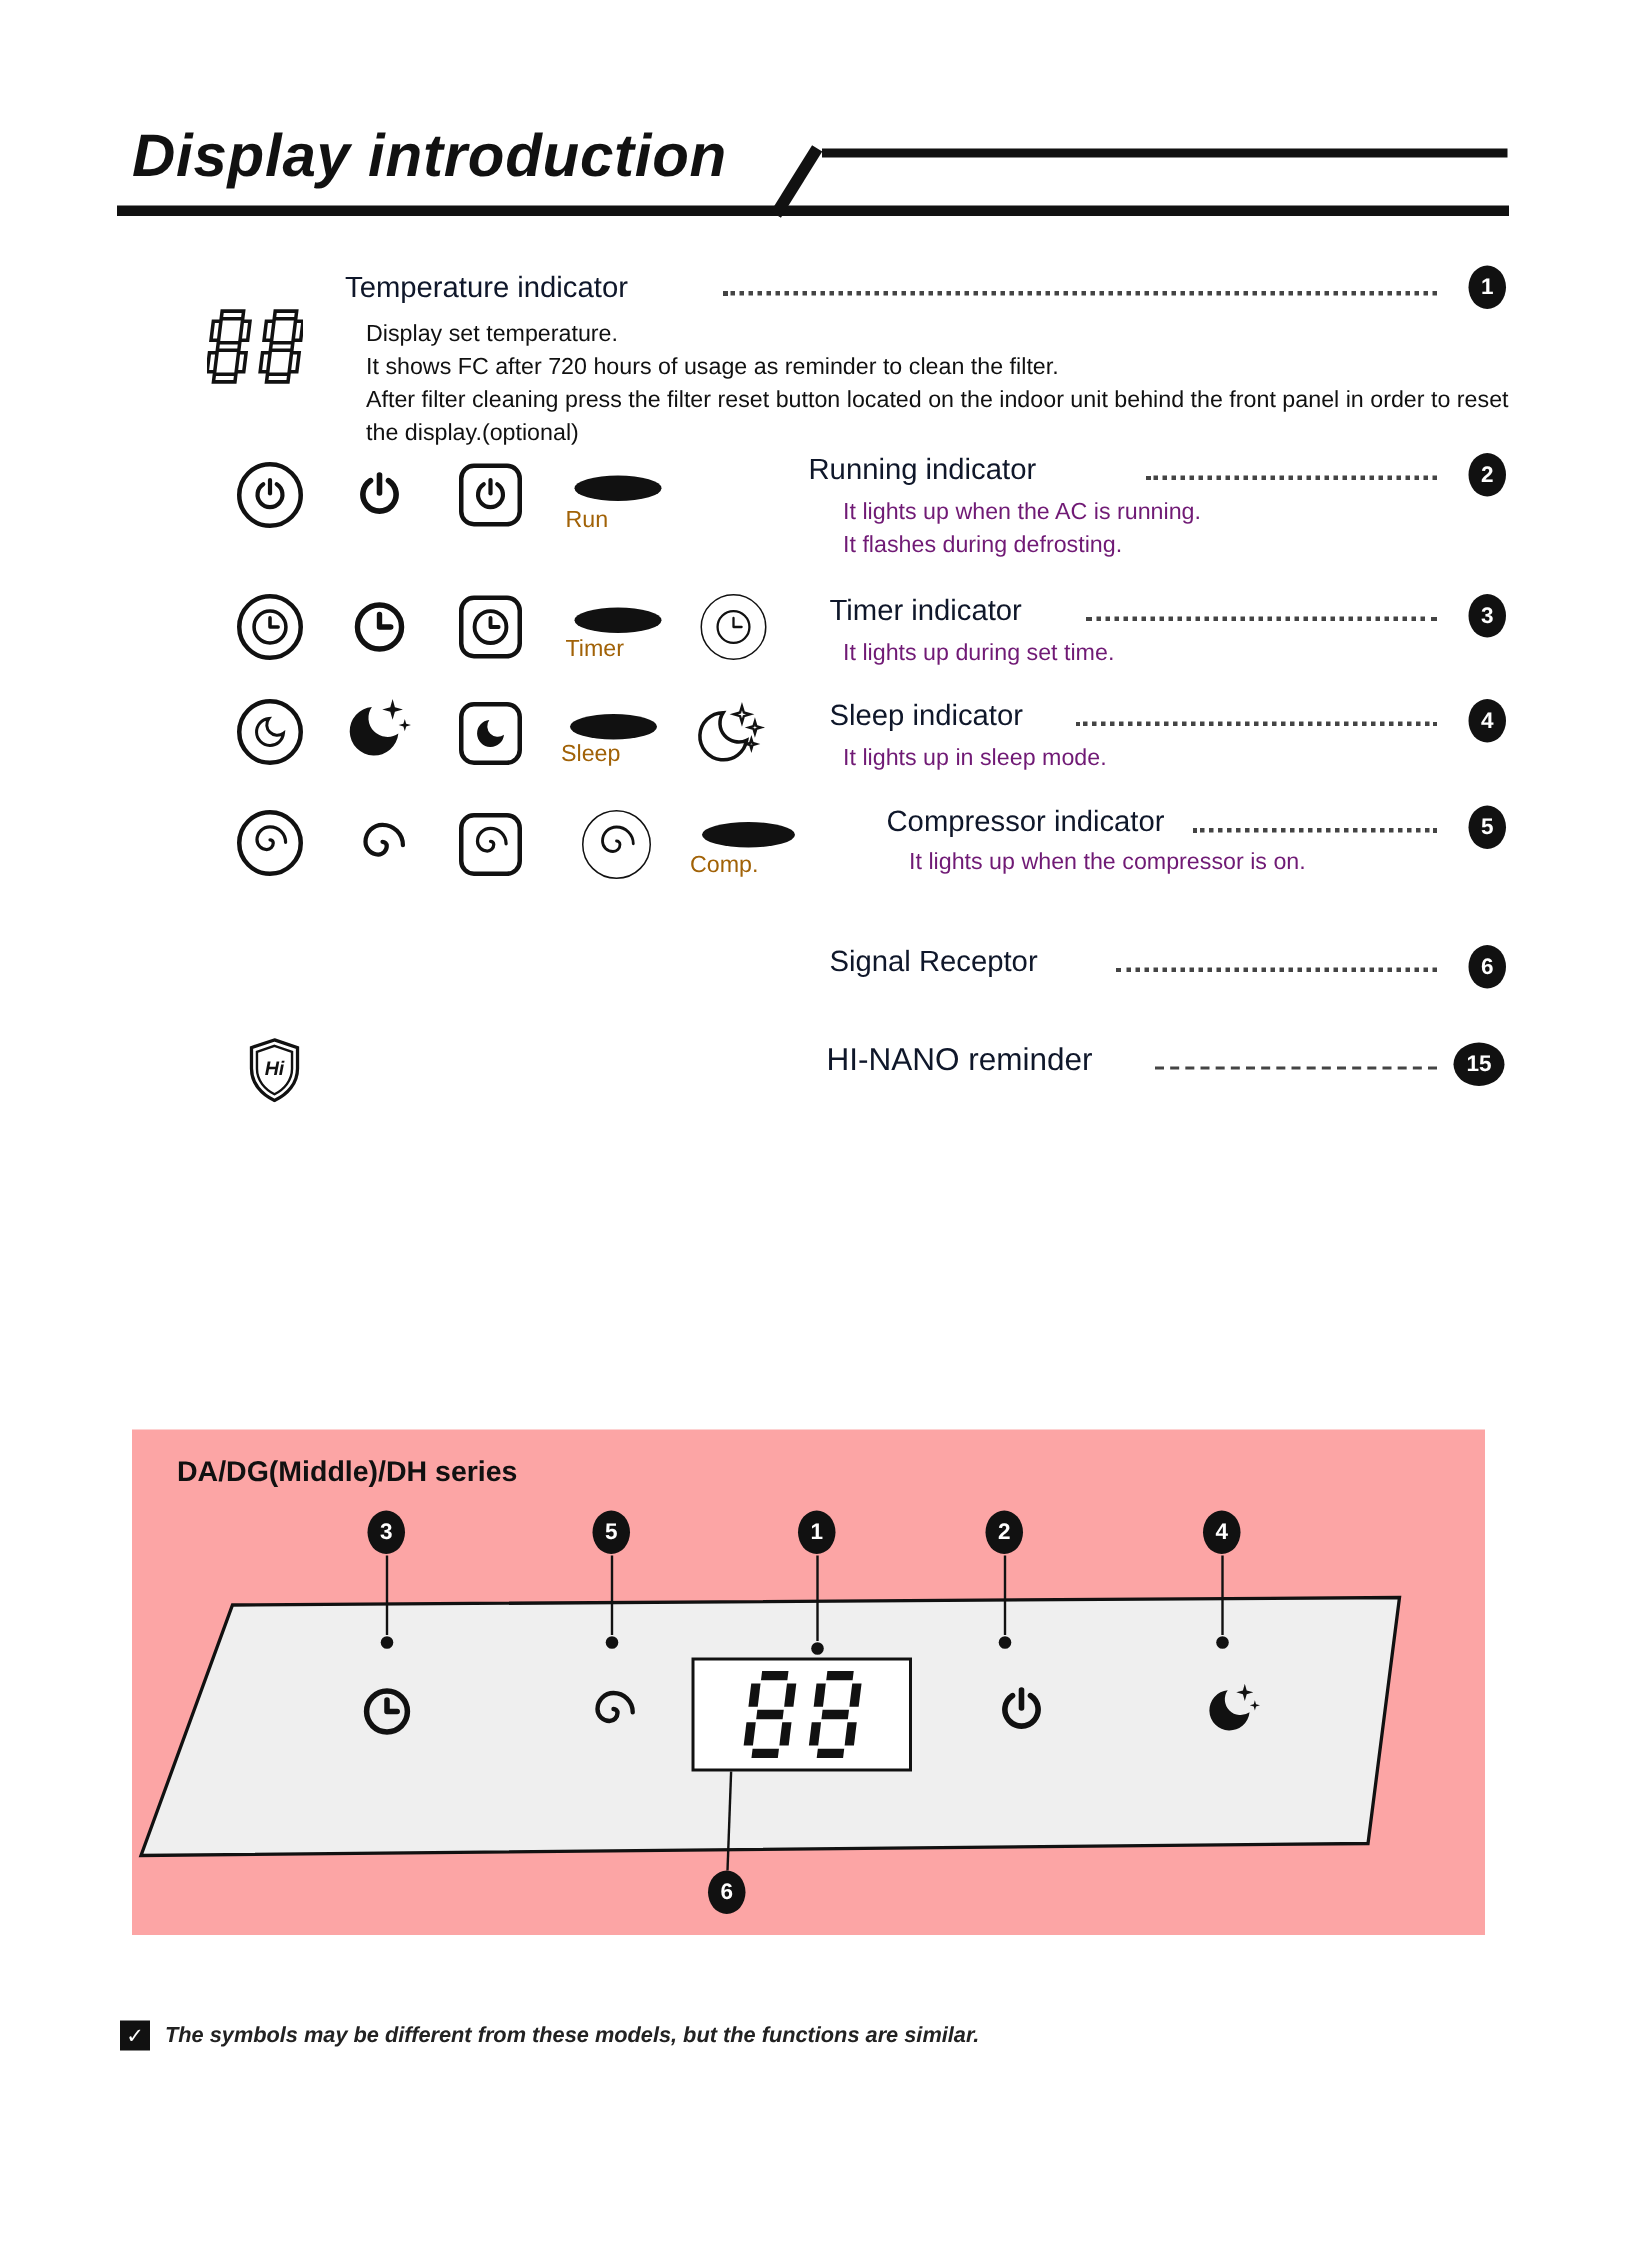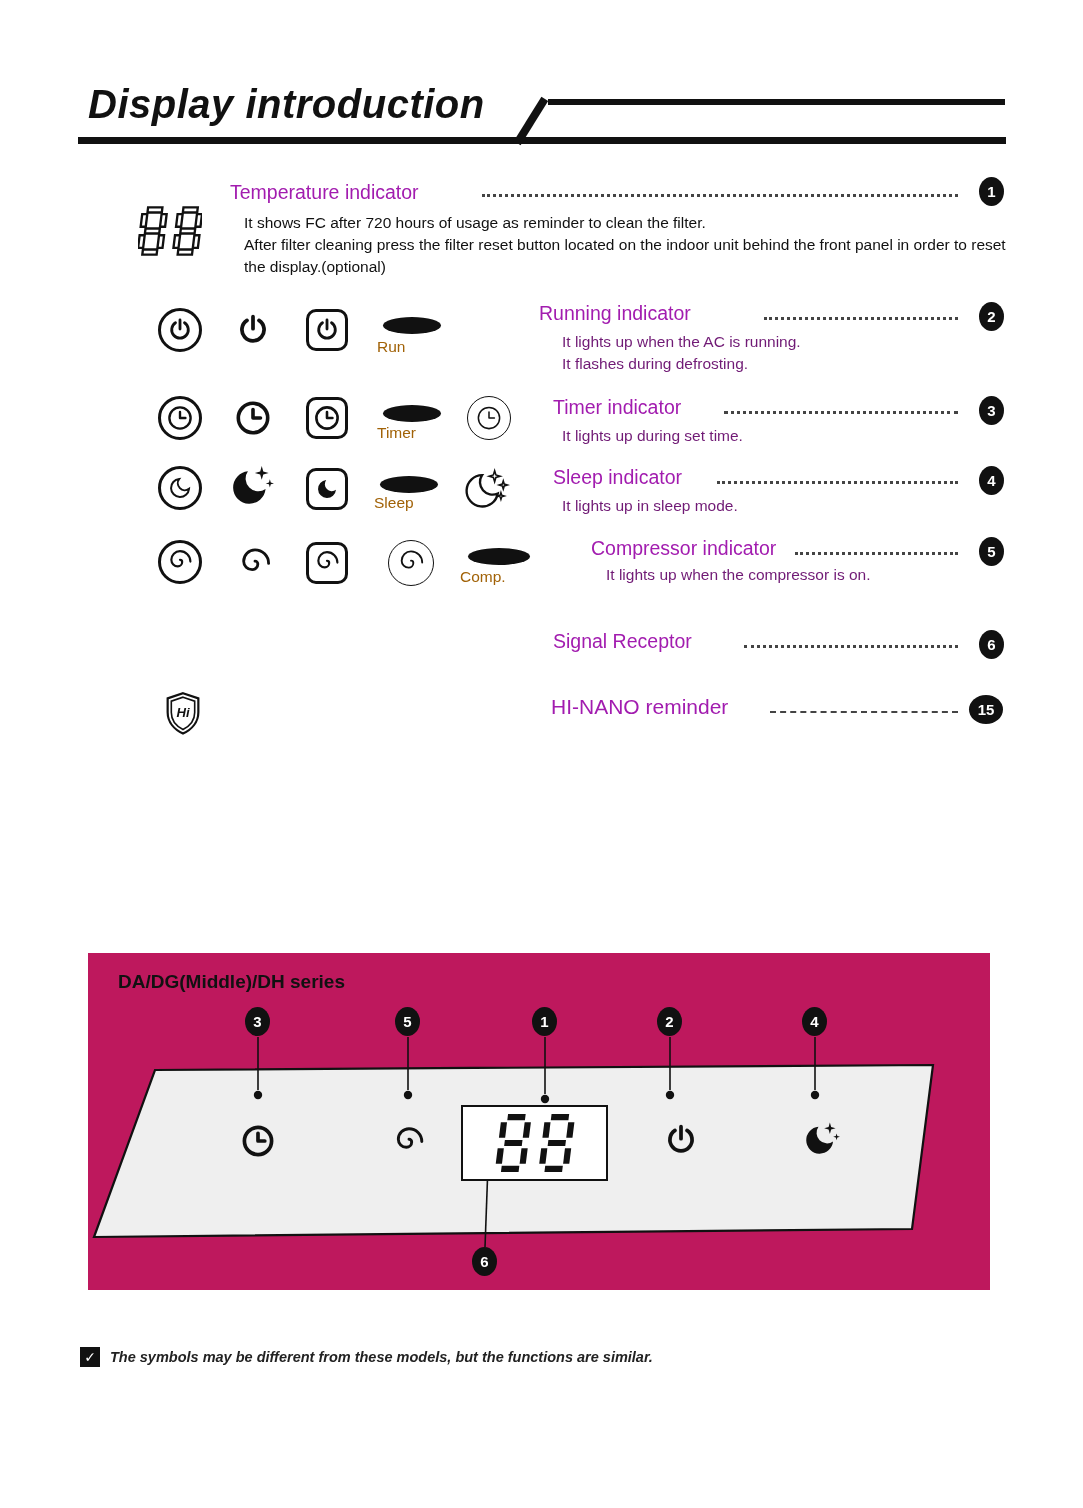--- a/index.html
+++ b/index.html
@@ -3,21 +3,21 @@
 <meta charset="utf-8">
 <style>
   html,body{margin:0;padding:0;background:#fff;}
   .page{position:relative;width:1083px;height:1508px;background:#fff;
         font-family:"Liberation Sans","DejaVu Sans",sans-serif;color:#1a1a1a;overflow:hidden;}
   .abs{position:absolute;}
   
   .title{font-size:40px;font-weight:bold;font-style:italic;letter-spacing:.5px;color:#111;}
   .bar{background:#111;}
   
-  .ind-label{font-size:19.5px;color:#a21caf;white-space:nowrap;}
+  .ind-label{font-size:19.5px;color:#0f172a;white-space:nowrap;}
   .ind-label.big{font-size:21px;}
   .sub{font-size:15.5px;color:#701a75;white-space:nowrap;}
   .para{font-size:15.5px;line-height:22px;color:#111;}
   
   .leader{height:0;border-top:3px dotted #444;}
   .leader.dashed{border-top:2.5px dashed #444;}
   .badge{width:25px;height:29px;background:#111;border-radius:50%;color:#fff;
          display:flex;align-items:center;justify-content:center;
          font-size:15px;font-weight:bold;}
   .badge.wide{width:34px;}
@@ -27,21 +27,21 @@
   .cicon.thin{border-width:1.6px;}
   .rsq{width:42px;height:42px;border:3.5px solid #111;border-radius:10px;
        display:flex;align-items:center;justify-content:center;box-sizing:border-box;}
   .bare{display:flex;align-items:center;justify-content:center;}
   .oval{background:#111;border-radius:50%;}
   .oval-label{font-size:15.5px;color:#a16207;text-align:left;}
   
   .seg-outline rect{fill:#fff;stroke:#111;stroke-width:1.4;}
   .seg-solid rect{fill:#111;}
   
-  .graybox{background:#be185d;}
+  .graybox{background:#fca5a5;}
   .box-title{font-size:19px;font-weight:bold;color:#111;}
   .disp-rect{background:#fff;border:2.5px solid #111;box-sizing:border-box;
              display:flex;align-items:center;justify-content:center;}
   
   .fsq{width:20px;height:20px;background:#111;color:#fff;display:flex;
        align-items:center;justify-content:center;font-size:14px;font-weight:bold;}
   .ftext{font-size:14.5px;font-weight:bold;font-style:italic;color:#222;}
   .footer{width:100%;text-align:center;font-size:19px;color:#111;}
 </style>
 </head>
@@ -75,20 +75,21 @@
         <rect x="11.5" y="4" width="3" height="7.5"></rect>
           <rect x="3" y="12.5" width="8.5" height="3"></rect>
         <rect x="0" y="16.5" width="3" height="7.5"></rect>
           <rect x="11.5" y="16.5" width="3" height="7.5"></rect>
         <rect x="3" y="25" width="8.5" height="3"></rect>
       </g>
     </g>
   </svg>
 
   <div class="abs para" style="left:244px;top:212px;width:762px;">
+    <div>Display set temperature.</div>
     <div>It shows FC after 720 hours of usage as reminder to clean the filter.</div>
     <div>After filter cleaning press the filter reset button located on the indoor unit behind the front panel in order to reset the display.(optional)</div>
   </div>
 
   <div class="abs cicon" style="left:158px;top:308px;">
     <svg width="24" height="24" viewBox="0 0 24 24">
         <path d="M12 2v9" stroke="#111" stroke-width="2.8" stroke-linecap="round" fill="none"></path>
         <path d="M7.5 4.8a8.3 8.3 0 1 0 9 0" stroke="#111" stroke-width="2.8" fill="none" stroke-linecap="round"></path>
       </svg>
   </div>

